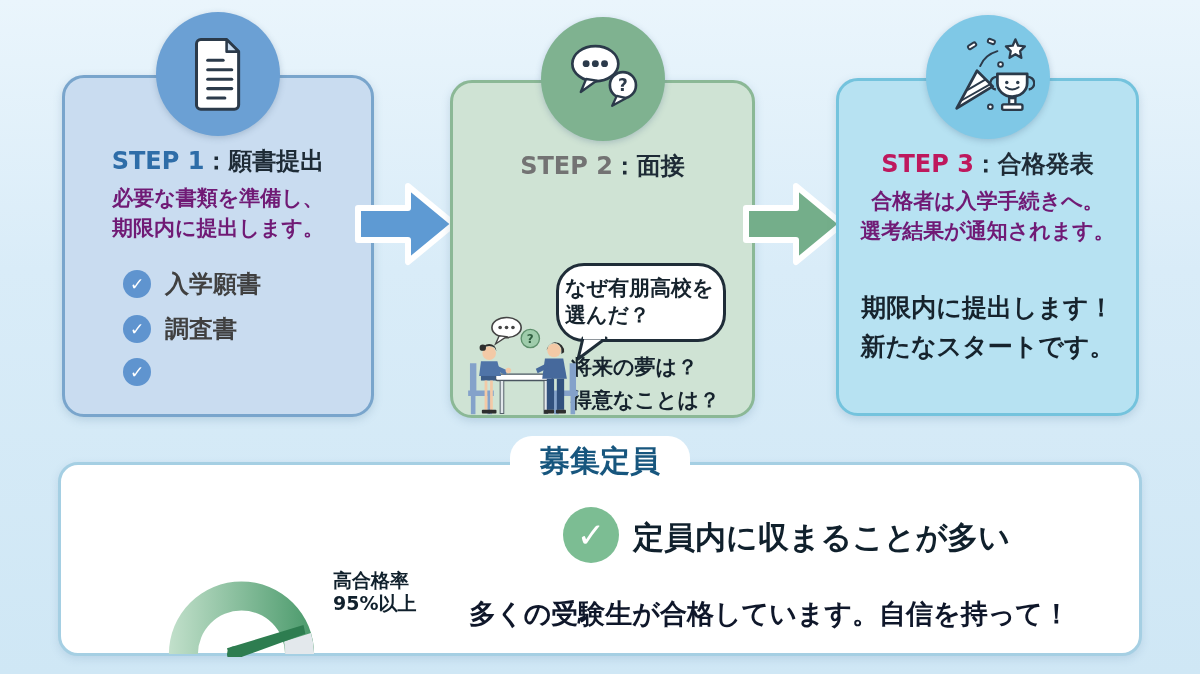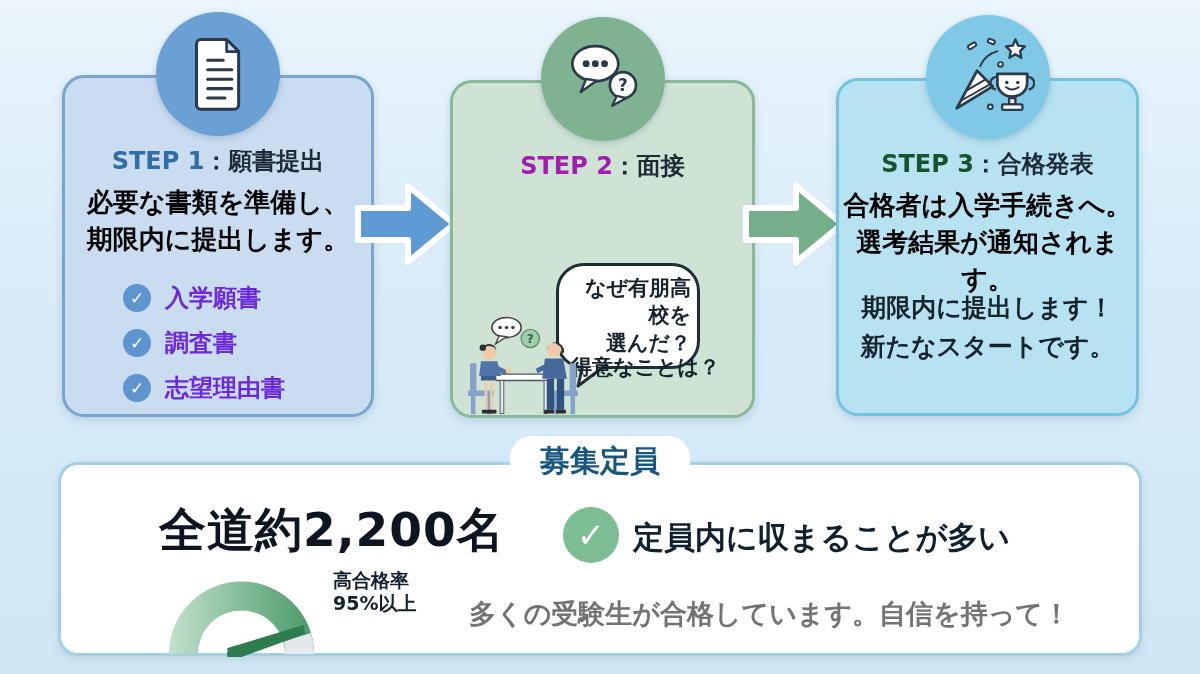--- a/index.html
+++ b/index.html
@@ -15,32 +15,32 @@
   .card2{left:450px;top:80px;width:305px;height:338px;background:#cfe3d4;border:3px solid #8bb896;}
   .card3{left:836px;top:78px;width:303px;height:338px;background:#b7e2f2;border:3px solid #74c3dd;}
   .icon-circle{position:absolute;left:50%;transform:translateX(-50%);top:-66px;
         width:124px;height:124px;border-radius:50%;display:flex;align-items:center;justify-content:center;
         box-shadow:0 2px 6px rgba(80,110,140,.3);}
   .circle1{background:#6ba0d4;}
   .circle2{background:#7fb290;}
   .circle3{background:#7fc8e6;}
   .card-title{margin-top:70px;text-align:center;font-size:24px;font-weight:800;color:#1e2b36;line-height:1.1;}
   .step1-num{color:#2e6da8;}
-  .step2-num{color:#a21caf;margin-top:33px;}
-  .step3-num{color:#14532d;}
-  .card-desc{margin-top:10px;text-align:center;font-size:26px;font-weight:700;color:#000000;line-height:1.42;}
+  .step2-num{color:#737373;margin-top:33px;}
+  .step3-num{color:#be185d;}
+  .card-desc{margin-top:10px;text-align:center;font-size:21px;font-weight:700;color:#701a75;line-height:1.42;}
   
   .checklist{margin:24px 0 0 58px;display:flex;flex-direction:column;gap:13px;}
   .check-row{display:flex;align-items:center;gap:14px;}
   .check-dot{width:28px;height:28px;border-radius:50%;background:#5f94cf;color:#fff;
         display:flex;align-items:center;justify-content:center;font-size:17px;font-weight:800;flex:0 0 auto;}
-  .check-label{font-size:24px;font-weight:800;color:#6d28d9;}
-  
-  .bubble{position:absolute;left:103px;top:180px;width:144px;background:#fff;border:3px solid #1f2d38;
-        border-radius:28px;text-align:right;font-size:21px;font-weight:800;color:#16232d;
+  .check-label{font-size:24px;font-weight:800;color:#404040;}
+  
+  .bubble{position:absolute;left:103px;top:180px;width:170px;background:#fff;border:3px solid #1f2d38;
+        border-radius:28px;text-align:left;font-size:21px;font-weight:800;color:#16232d;
         line-height:1.3;padding:9px 6px;box-sizing:border-box;}
   .bubble-tail{position:absolute;left:16px;bottom:-22px;}
   .questions{position:absolute;left:118px;top:268px;font-size:21px;font-weight:800;color:#16232d;line-height:1.55;}
   .interview{position:absolute;left:6px;top:226px;}
   
   .congrats{position:absolute;left:0;top:208px;width:100%;text-align:center;
         font-size:25px;font-weight:800;color:#16232d;line-height:1.55;}
   
   .arrow{position:absolute;top:178px;}
   .arrow1{left:352px;}
@@ -52,21 +52,21 @@
   .panel-tab{position:absolute;left:50%;transform:translateX(-50%);top:436px;height:50px;
         background:#fff;border-radius:22px 22px 0 0;z-index:2;display:flex;align-items:center;
         justify-content:center;padding:0 30px;font-size:30px;font-weight:800;color:#17567e;}
   .headline{position:absolute;left:98px;top:34px;font-size:47px;font-weight:900;color:#0d1620;letter-spacing:1px;}
   .big-check{position:absolute;left:502px;top:42px;width:56px;height:56px;border-radius:50%;
         background:#7cbd93;color:#fff;display:flex;align-items:center;justify-content:center;
         font-size:34px;font-weight:800;}
   .capacity-note{position:absolute;left:572px;top:52px;font-size:31px;font-weight:800;color:#10202c;}
   .gauge{position:absolute;left:98px;top:100px;}
   .rate{position:absolute;left:272px;top:104px;font-size:19px;font-weight:800;color:#10202c;line-height:1.2;}
-  .message{position:absolute;left:408px;top:131px;font-size:27px;font-weight:800;color:#737373;}
+  .message{position:absolute;left:408px;top:131px;font-size:27px;font-weight:800;color:#0f172a;}
 </style>
 </head>
 <body>
 
 <div class="canvas">
 
   <div class="card card1">
     <div class="icon-circle circle1">
       <svg width="86" height="86" viewBox="0 0 100 100">
         <path d="M30,10 h30 l14,14 v62 a5,5 0 0 1 -5,5 h-39 a5,5 0 0 1 -5,-5 v-71 a5,5 0 0 1 5,-5 Z" fill="#fff" stroke="#2b3a4a" stroke-width="3.5" stroke-linejoin="round"></path>
@@ -89,21 +89,20 @@
       <div class="check-row">
         <span class="check-dot">✓</span>
         <span class="check-label">入学願書</span>
       </div>
       <div class="check-row">
         <span class="check-dot">✓</span>
         <span class="check-label">調査書</span>
       </div>
       <div class="check-row">
         <span class="check-dot">✓</span>
-        <span class="check-label">志望理由書</span>
       </div>
     </div>
   </div>
 
   <svg class="arrow arrow1" width="108" height="92" viewBox="0 0 108 92">
     <polygon points="6,30 56,30 56,8 102,46 56,84 56,62 6,62" fill="#5e9ad3" stroke="#fff" stroke-width="6" stroke-linejoin="round"></polygon>
   </svg>
 
   <div class="card card2">
     <div class="icon-circle circle2">
@@ -127,20 +126,21 @@
     <div class="bubble">
       <div>なぜ有朋高校を</div>
       <div>選んだ？</div>
       <svg class="bubble-tail" width="34" height="26" viewBox="0 0 34 26">
         <polygon points="3,24 8,3 31,3" fill="#fff" stroke="#1f2d38" stroke-width="3" stroke-linejoin="round"></polygon>
         <rect x="8" y="0" width="22" height="4" fill="#fff"></rect>
       </svg>
     </div>
 
     <div class="questions">
+      <div>将来の夢は？</div>
       <div>得意なことは？</div>
     </div>
 
     <svg class="interview" width="128" height="112" viewBox="0 0 140 120">
 
       <path d="M12,58 h7 v34 h-7 Z M10,88 h28 v6 h-28 Z M13,94 v20 h5 v-20 Z M31,94 v20 h5 v-20 Z" fill="#84a2ca"></path>
       <path d="M128,58 h-7 v34 h7 Z M130,88 h-28 v6 h28 Z M127,94 v20 h-5 v-20 Z M109,94 v20 h-5 v-20 Z" fill="#84a2ca"></path>
 
       <rect x="40" y="70" width="62" height="7" rx="2" fill="#fff" stroke="#4a5560" stroke-width="1.5"></rect>
       <rect x="45" y="77" width="4" height="36" fill="#e3e8ec" stroke="#4a5560" stroke-width="1"></rect>
@@ -214,21 +214,20 @@
       <div>選考結果が通知されます。</div>
     </div>
     <div class="congrats">
       <div>期限内に提出します！</div>
       <div>新たなスタートです。</div>
     </div>
   </div>
 
   <div class="panel-tab">募集定員</div>
   <div class="panel">
-    <div class="headline">全道約2,200名</div>
     <div class="big-check">✓</div>
     <div class="capacity-note">定員内に収まることが多い</div>
 
     <svg class="gauge" width="165" height="92" viewBox="0 0 170 95">
       <defs>
         <linearGradient id="gaugeGrad" x1="0" y1="0" x2="1" y2="0">
           <stop offset="0" stop-color="#c2e0cb"></stop>
           <stop offset="1" stop-color="#49996a"></stop>
         </linearGradient>
       </defs>

